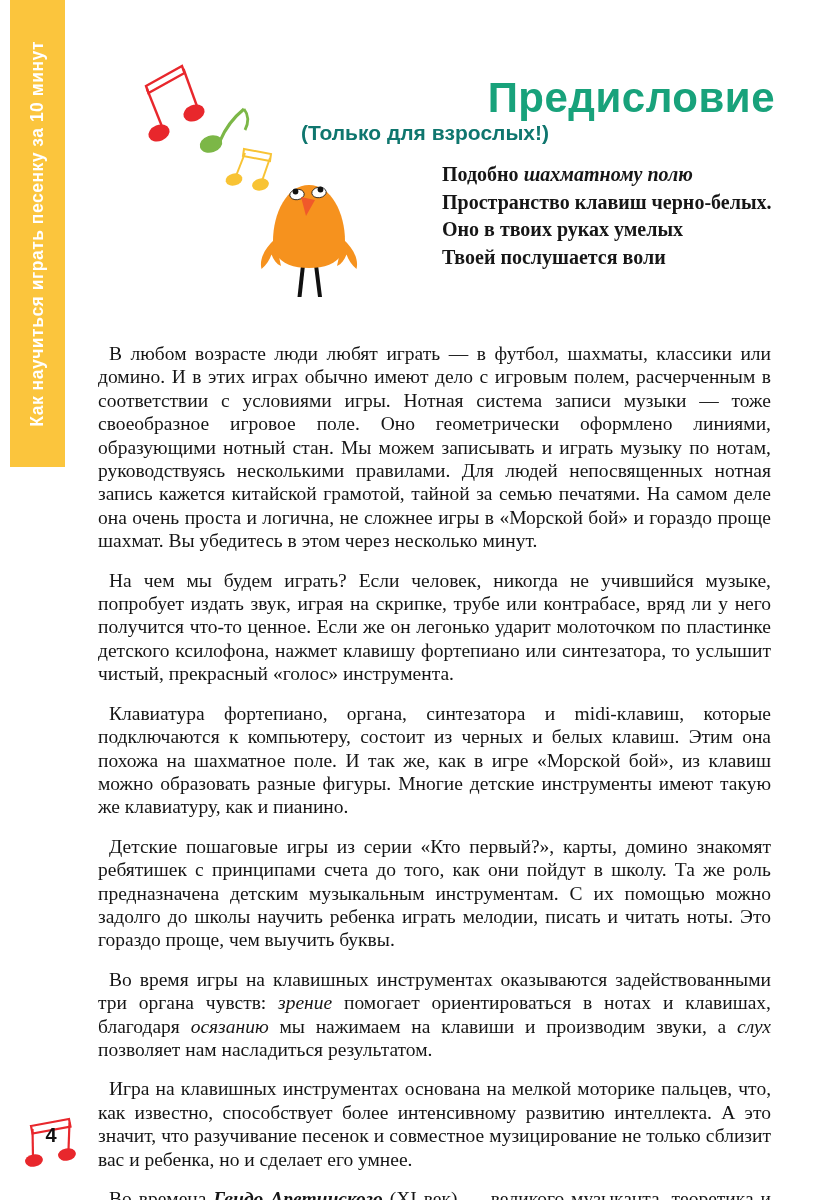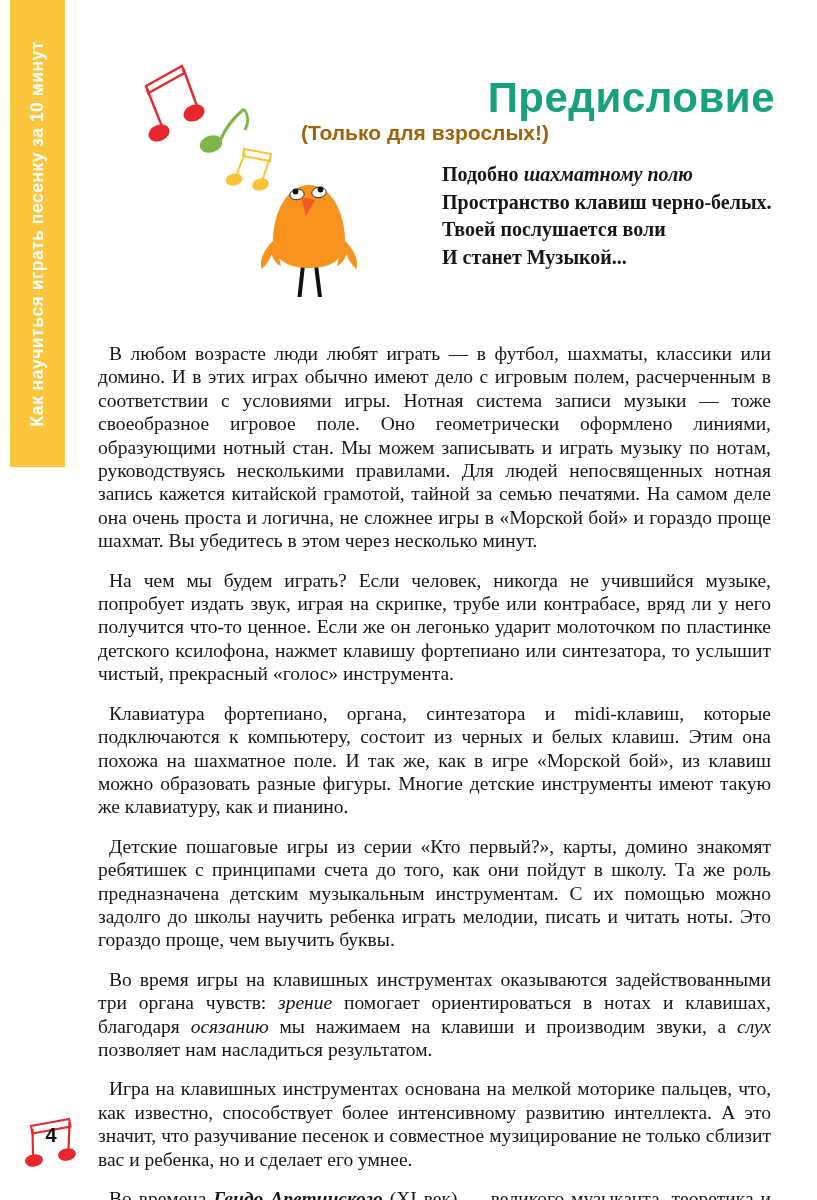--- a/index.html
+++ b/index.html
@@ -29,21 +29,21 @@
     position:absolute;left:75px;top:46px;width:700px;
     text-align:right;
     font-family:"Liberation Sans", sans-serif;
     font-weight:bold;font-size:42px;letter-spacing:0.5px;
     color:var(--title-green,#18A27B);
   }
   .subtitle{
     position:absolute;left:75px;top:121px;width:700px;
     text-align:center;
     font-family:"Liberation Sans", sans-serif;
-    font-weight:bold;font-size:21px;color:#a16207;
+    font-weight:bold;font-size:21px;color:#0f766e;
   }
   .poem{
     position:absolute;left:400px;top:161px;width:360px;
     font-weight:bold;font-size:20px;line-height:27.5px;color:#161616;margin-left:42px;
   }
   
   .note-red{position:absolute;left:136px;top:58px;width:74px;height:90px;}
   .note-green{position:absolute;left:197px;top:102px;width:60px;height:60px;}
   .note-yellow{position:absolute;left:219px;top:141px;width:60px;height:54px;}
   .bird{position:absolute;left:258px;top:183px;width:102px;height:124px;}
@@ -114,22 +114,22 @@
 
     <path d="M43,14 L57,17 L48,33 Z" style="fill:var(--beak-orange,#F0592A)"></path>
   </svg>
 
   <h1 class="title">Предисловие</h1>
   <div class="subtitle">(Только для взрослых!)</div>
 
   <div class="poem">
     <div><span>Подобно </span><span class="s-i">шахматному полю</span></div>
     <div><span>Пространство клавиш черно-белых.</span></div>
+    <div><span>Оно в твоих руках умелых</span></div>
     <div><span>Твоей послушается воли</span></div>
-    <div><span>И станет Музыкой...</span></div>
   </div>
 
   <div class="body-text">
     <p><span>В любом возрасте люди любят играть — в футбол, шахматы, классики или домино. И в этих играх обычно имеют дело с игровым полем, расчерченным в соответствии с условиями игры. Нотная система записи музыки — тоже своеобразное игровое поле. Оно геометрически оформлено линиями, образующими нотный стан. Мы можем записывать и играть музыку по нотам, руководствуясь несколькими правилами. Для людей непосвященных нотная запись кажется китайской грамотой, тайной за семью печатями. На самом деле она очень проста и логична, не сложнее игры в «Морской бой» и гораздо проще шахмат. Вы убедитесь в этом через несколько минут.</span></p>
     <p><span>На чем мы будем играть? Если человек, никогда не учившийся музыке, попробует издать звук, играя на скрипке, трубе или контрабасе, вряд ли у него получится что-то ценное. Если же он легонько ударит молоточком по пластинке детского ксилофона, нажмет клавишу фортепиано или синтезатора, то услышит чистый, прекрасный «голос» инструмента.</span></p>
     <p><span>Клавиатура фортепиано, органа, синтезатора и midi-клавиш, которые подключаются к компьютеру, состоит из черных и белых клавиш. Этим она похожа на шахматное поле. И так же, как в игре «Морской бой», из клавиш можно образовать разные фигуры. Многие детские инструменты имеют такую же клавиатуру, как и пианино.</span></p>
     <p><span>Детские пошаговые игры из серии «Кто первый?», карты, домино знакомят ребятишек с принципами счета до того, как они пойдут в школу. Та же роль предназначена детским музыкальным инструментам. С их помощью можно задолго до школы научить ребенка играть мелодии, писать и читать ноты. Это гораздо проще, чем выучить буквы.</span></p>
     <p><span>Во время игры на клавишных инструментах оказываются задействованными три органа чувств: </span><span class="s-i">зрение</span><span> помогает ориентироваться в нотах и клавишах, благодаря </span><span class="s-i">осязанию</span><span> мы нажимаем на клавиши и производим звуки, а </span><span class="s-i">слух</span><span> позволяет нам насладиться результатом.</span></p>
     <p><span>Игра на клавишных инструментах основана на мелкой моторике пальцев, что, как известно, способствует более интенсивному развитию интеллекта. А это значит, что разучивание песенок и совместное музицирование не только сблизит вас и ребенка, но и сделает его умнее.</span></p>
     <p><span>Во времена </span><span class="s-bi">Гвидо Аретинского</span><span> (XI век) — великого музыканта, теоретика и педагога Средних веков — музыкальное искусство имело в обществе высокий статус, его изучение привлекало людей науки (философов) и, главное,</span></p>

